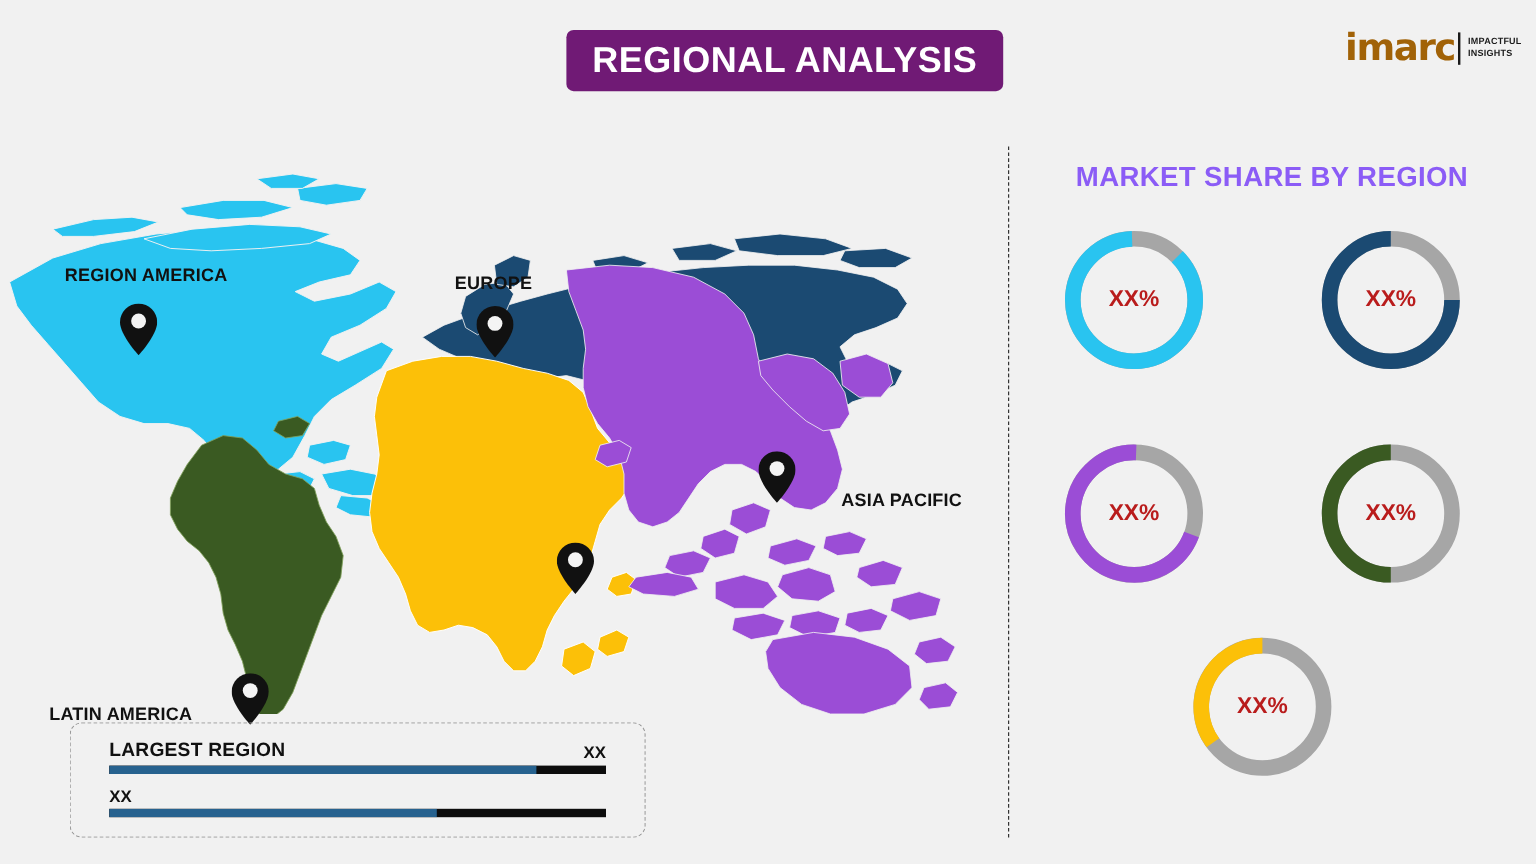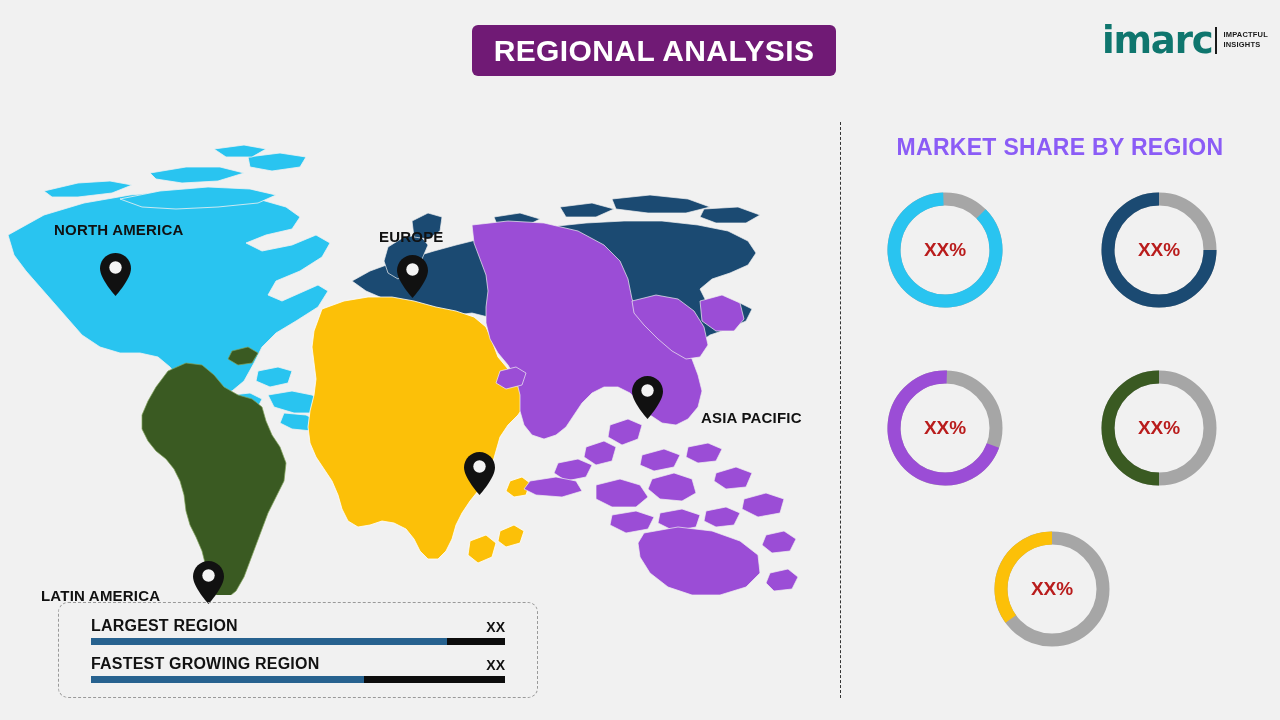--- a/index.html
+++ b/index.html
@@ -40,23 +40,23 @@
   
   #logo {
     position: absolute;
     right: 12px;
     top: 20px;
     display: flex;
     align-items: center;
     height: 40px;
   }
   #logo-word {
-    font-size: 37px;
-    font-weight: bold;
-    color: #0f766e;
+    font-size: 31px;
+    font-weight: bold;
+    color: #a16207;
     letter-spacing: -1.2px;
     line-height: 1;
     position: relative;
     font-family: "DejaVu Sans", sans-serif;
   }
   #logo-divider {
     width: 2px;
     height: 27px;
     background: #1a1a1a;
     margin: 0 6px 0 3px;
@@ -314,21 +314,21 @@
       <path d="M644 438 L678 432 L712 436 L740 446 L758 460 L760 478 L746 492
                L720 500 L692 500 L668 492 L650 478 L640 462 L638 448 Z"></path>
       <path d="M766 440 L784 436 L796 444 L790 456 L772 458 L762 450 Z"></path>
       <path d="M770 478 L788 474 L798 482 L792 494 L774 496 L766 488 Z"></path>
       <path d="M744 404 L766 398 L784 404 L780 418 L758 422 L742 414 Z"></path>
       <path d="M716 378 L736 372 L752 378 L746 392 L726 394 L714 386 Z"></path>
       <path d="M500 276 L516 272 L526 278 L522 290 L506 294 L496 288 Z"></path>
     </g>
   </svg>
 
-  <div class="map-label" id="label-north-america">NORTH AMERICA</div>
+  <div class="map-label" id="label-north-america">REGION AMERICA</div>
   <div class="map-label" id="label-europe">EUROPE</div>
   <div class="map-label" id="label-asia-pacific">ASIA PACIFIC</div>
   <div class="map-label" id="label-latin-america">LATIN AMERICA</div>
 
   <svg class="map-pin" id="pin-north-america" width="31" height="43" viewBox="0 0 31 43">
     <path d="M15.5 0C7 0 0 7 0 15.5C0 26 15.5 43 15.5 43S31 26 31 15.5C31 7 24 0 15.5 0Z" fill="#111"></path>
     <circle cx="15.5" cy="14.5" r="6.2" fill="#f4f4f4"></circle>
   </svg>
   <svg class="map-pin" id="pin-europe" width="31" height="43" viewBox="0 0 31 43">
     <path d="M15.5 0C7 0 0 7 0 15.5C0 26 15.5 43 15.5 43S31 26 31 15.5C31 7 24 0 15.5 0Z" fill="#111"></path>
@@ -353,21 +353,20 @@
     <div class="legend-row-head">
       <span class="legend-label">LARGEST REGION</span>
       <span class="legend-value">XX</span>
     </div>
     <div class="legend-bar">
       <div class="legend-bar-fill" style="width: 86%;"></div>
     </div>
   </div>
   <div class="legend-row">
     <div class="legend-row-head">
-      <span class="legend-label">FASTEST GROWING REGION</span>
       <span class="legend-value">XX</span>
     </div>
     <div class="legend-bar">
       <div class="legend-bar-fill" style="width: 66%;"></div>
     </div>
   </div>
 </div>
 
 <div id="donut-heading">MARKET SHARE BY REGION</div>
 

